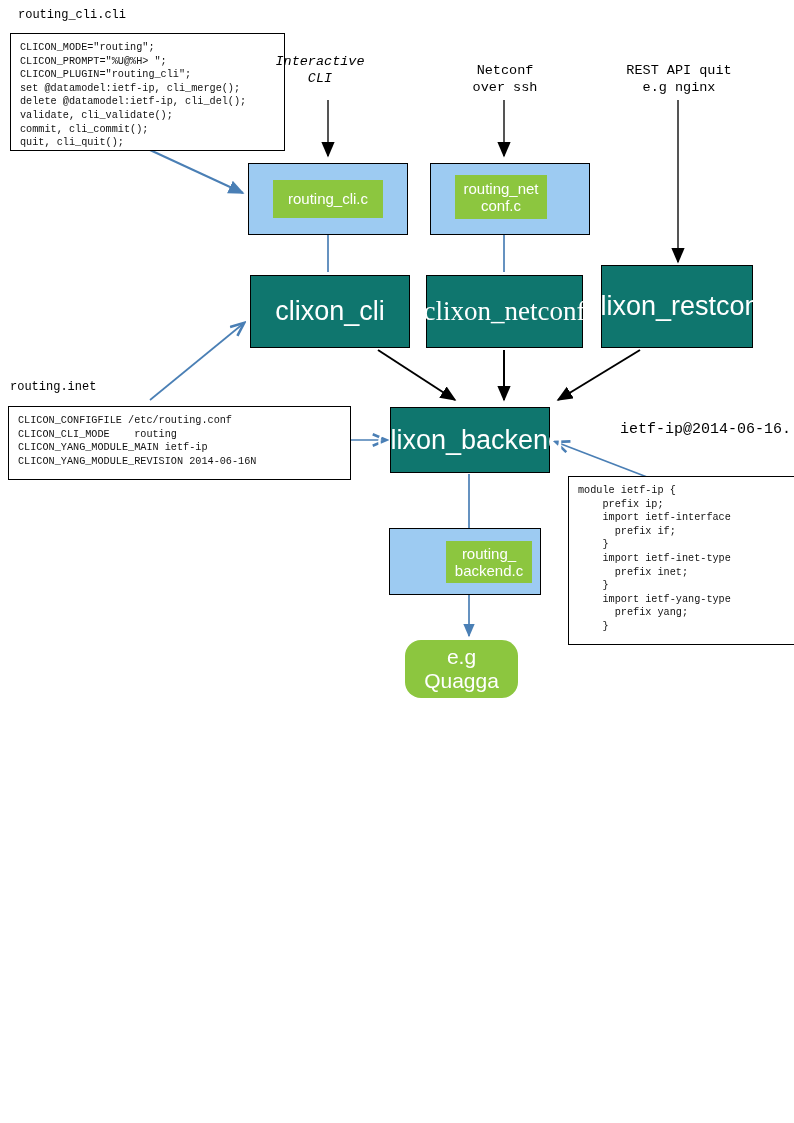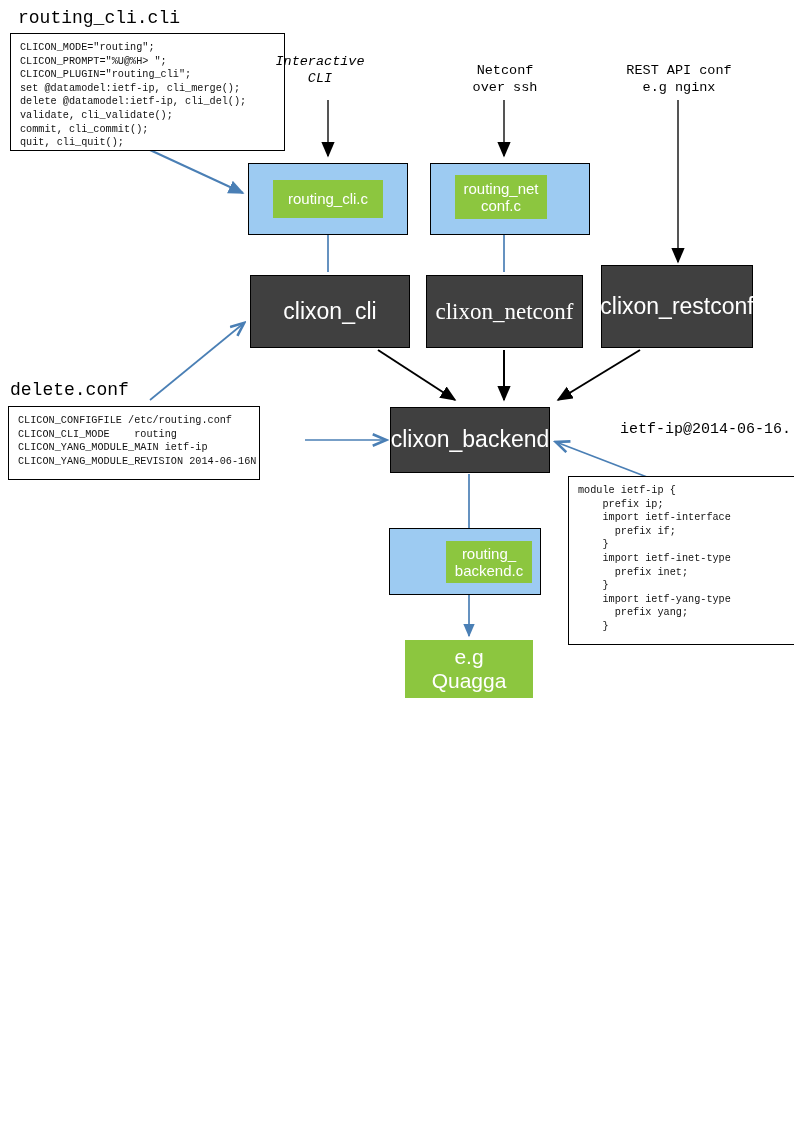--- a/index.html
+++ b/index.html
@@ -24,21 +24,21 @@
 
   
   .mono-label {
     font-family: "Liberation Mono", "DejaVu Sans Mono", monospace;
     font-size: 15px;
     color: #000000;
     white-space: pre;
   }
   .mono-title {
     font-family: "Liberation Mono", "DejaVu Sans Mono", monospace;
-    font-size: 18px;
+    font-size: 12px;
     color: #000000;
     white-space: pre;
   }
   .ann {
     font-family: "Liberation Mono", "DejaVu Sans Mono", monospace;
     font-size: 13.5px;
     color: #000000;
     text-align: center;
     line-height: 17px;
     white-space: pre-line;
@@ -60,21 +60,21 @@
   
   .node {
     border: 1.6px solid #000000;
     display: flex;
     align-items: center;
     justify-content: center;
     color: #ffffff;
     text-align: center;
     line-height: 1.12;
   }
-  .node-blue   { background: #404040; font-size: 23px; }
+  .node-blue   { background: #0f766e; font-size: 27px; }
   .node-light  { background: #9dcbf2; border: 1.6px solid #000000; }
   .node-green  { background: #8cc63f; border: none; font-size: 21px; }
 
   .plugin {
     background: #8cc63f;
     color: #ffffff;
     font-size: 15px;
     display: flex;
     align-items: center;
     justify-content: center;
@@ -158,38 +158,38 @@
 set @datamodel:ietf-ip, cli_merge();
 delete @datamodel:ietf-ip, cli_del();
 validate, cli_validate();
 commit, cli_commit();
 quit, cli_quit();</div>
 
 <div class="abs ann" style="left:260px; top:53px; width:120px;font-style:italic;">Interactive
 CLI</div>
 <div class="abs ann" style="left:446px; top:62px; width:118px;">Netconf
 over ssh</div>
-<div class="abs ann" style="left:612px; top:62px; width:134px;">REST API conf
+<div class="abs ann" style="left:612px; top:62px; width:134px;">REST API quit
 e.g nginx</div>
 
 <div class="abs node node-light" style="left:248px; top:163px; width:160px; height:72px;"></div>
 <div class="abs plugin nowrap" style="left:273px; top:180px; width:110px; height:38px;">routing_cli.c</div>
 
 <div class="abs node node-light" style="left:430px; top:163px; width:160px; height:72px;"></div>
 <div class="abs plugin" style="left:455px; top:175px; width:92px; height:44px; white-space:pre-line;">routing_net
 conf.c</div>
 
 <div class="abs node node-blue" style="left:250px; top:275px; width:160px; height:73px;">clixon_cli</div>
 <div class="abs node node-blue" style="left:426px; top:275px; width:157px; height:73px;font-family:Liberation Serif, serif;">clixon_netconf</div>
 <div class="abs node node-blue nowrap" style="left:601px; top:265px; width:152px; height:83px; overflow:visible;">clixon_restconf</div>
 
 <div class="abs node node-blue" style="left:390px; top:407px; width:160px; height:66px;">clixon_backend</div>
 
-<div class="abs mono-title" style="left:10px; top:380px;">delete.conf</div>
-<div class="abs codebox" style="left:8px; top:406px; width:252px; height:74px;">CLICON_CONFIGFILE /etc/routing.conf
+<div class="abs mono-title" style="left:10px; top:380px;">routing.inet</div>
+<div class="abs codebox" style="left:8px; top:406px; width:343px; height:74px;">CLICON_CONFIGFILE /etc/routing.conf
 CLICON_CLI_MODE    routing
 CLICON_YANG_MODULE_MAIN ietf-ip
 CLICON_YANG_MODULE_REVISION 2014-06-16N</div>
 
 <div class="abs mono-label" style="left:620px; top:421px;">ietf-ip@2014-06-16.</div>
 <div class="abs codebox" style="left:568px; top:476px; width:232px; height:169px;">module ietf-ip {
     prefix ip;
     import ietf-interface
       prefix if;
     }
@@ -197,14 +197,14 @@
       prefix inet;
     }
     import ietf-yang-type
       prefix yang;
     }</div>
 
 <div class="abs node node-light" style="left:389px; top:528px; width:152px; height:67px;"></div>
 <div class="abs plugin" style="left:446px; top:541px; width:86px; height:42px; white-space:pre-line;">routing_
 backend.c</div>
 
-<div class="abs node node-green" style="left:405px; top:640px; width:128px; height:58px; white-space:pre-line;">e.g
+<div class="abs node node-green" style="left:405px; top:640px; width:113px; height:58px; white-space:pre-line;border-radius:16px;">e.g
 Quagga</div>
 
 </body></html>

